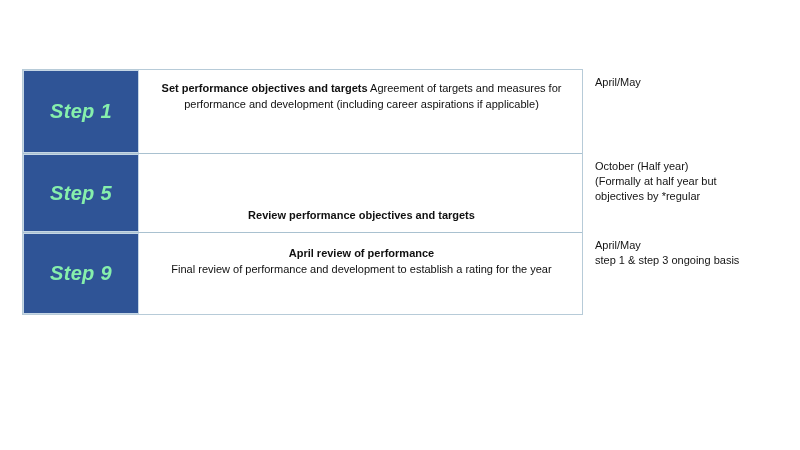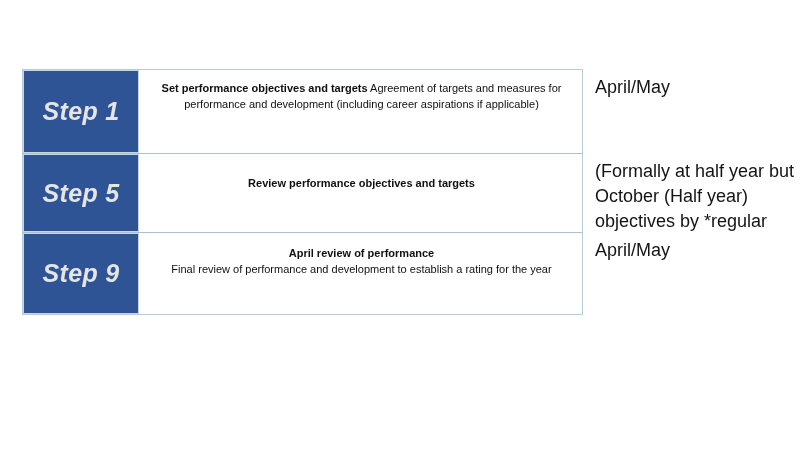--- a/index.html
+++ b/index.html
@@ -45,24 +45,24 @@
   .step-label-cell {
     flex: 0 0 116px;
     background: #2f5496;
     border: 1px solid #c5d6e5;
     box-sizing: border-box;
     display: flex;
     align-items: center;
     justify-content: center;
   }
   .step-label-text {
-    font-size: 25px;
+    font-size: 20px;
     font-weight: bold;
     font-style: italic;
-    color: #e5e5e5;
+    color: #86efac;
     letter-spacing: 0.3px;
     white-space: nowrap;
   }
 
   
   .step-body-cell {
     flex: 1 1 auto;
     background: #ffffff;
     box-sizing: border-box;
     padding: 9px 12px 9px 14px;
@@ -83,32 +83,32 @@
     display: block;
     font-weight: bold;
   }
 
   
   .row-1 { height: 84px; }
   .row-2 { height: 79px; }
   .row-3 { height: 81px; }
 
   .row-1 .step-body-cell { align-items: flex-start; padding-top: 10px; }
-  .row-2 .step-body-cell { align-items: flex-start; padding-top: 21px; }
+  .row-2 .step-body-cell { align-items: flex-end; padding-top: 21px; }
   .row-3 .step-body-cell { align-items: flex-start; padding-top: 12px; }
 
   
   .timing-col {
     position: absolute;
     left: 595px;
     top: 69px;
     width: 205px;
   }
   .timing-note {
-    font-size: 18px;
+    font-size: 11px;
     line-height: 1.38;
     color: #141414;
     box-sizing: border-box;
   }
   .note-1 { height: 84px; padding-top: 6px; }
   .note-2 { height: 79px; padding-top: 6px; }
   .note-3 { height: 81px; padding-top: 6px; }
   .timing-line { display: block; white-space: nowrap; }
 </style>
 </head>
@@ -153,24 +153,25 @@
 
   </div>
 
   <div class="timing-col">
 
     <div class="timing-note note-1">
       <span class="timing-line">April/May</span>
     </div>
 
     <div class="timing-note note-2">
+      <span class="timing-line">October (Half year)</span>
       <span class="timing-line">(Formally at half year but</span>
-      <span class="timing-line">October (Half year)</span>
       <span class="timing-line">objectives by *regular</span>
     </div>
 
     <div class="timing-note note-3">
       <span class="timing-line">April/May</span>
+      <span class="timing-line">step 1 &amp; step 3 ongoing basis</span>
     </div>
 
   </div>
 
 </div>
 
 </body></html>

